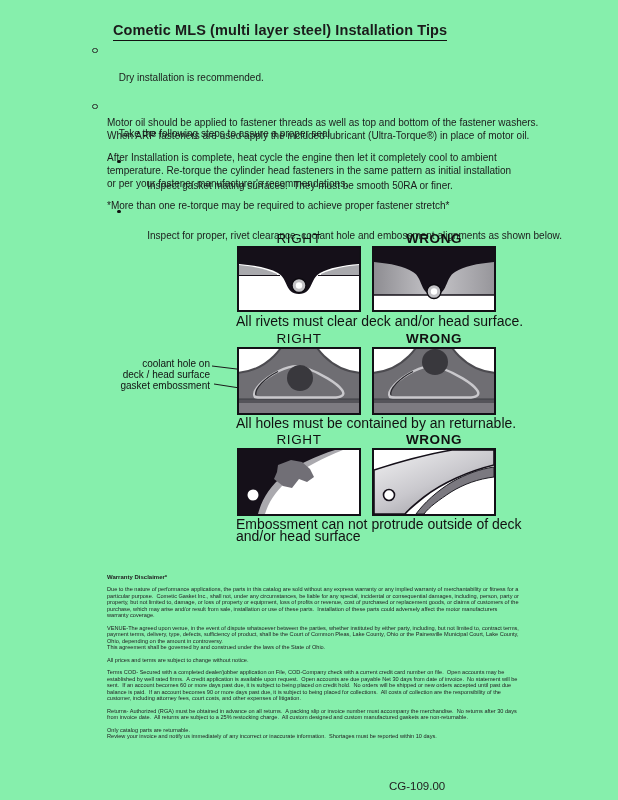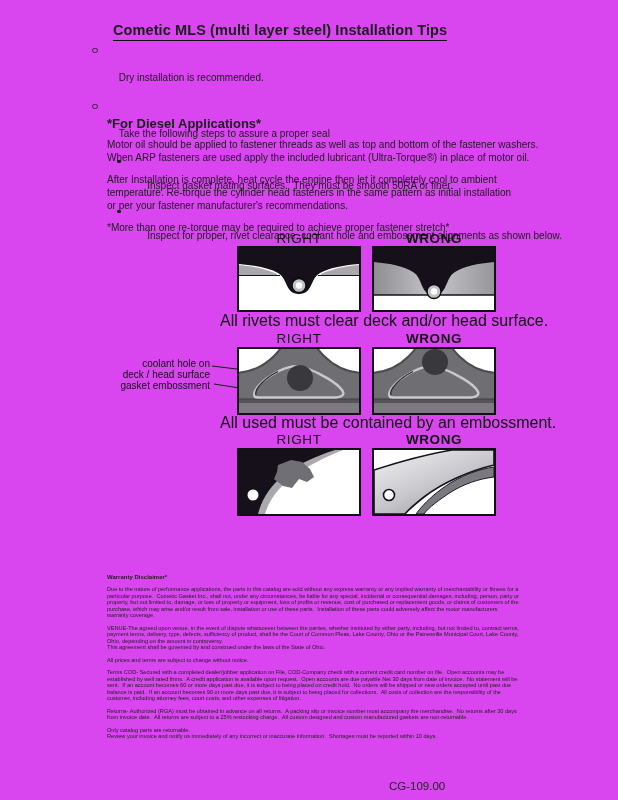--- a/index.html
+++ b/index.html
@@ -1,18 +1,18 @@
 <!DOCTYPE html>
 <html><head>
 <meta charset="utf-8">
 <style>
   html,body { margin:0; padding:0; background:#e8e8e8; }
   .page {
     position:relative; width:618px; height:800px; margin:0 auto;
-    background:#d946ef; overflow:hidden;
+    background:#86efac; overflow:hidden;
     font-family:"Liberation Sans","DejaVu Sans",sans-serif;
     color:#1b1b1b; -webkit-font-smoothing:antialiased;
   }
   
   .title {
     position:absolute; left:113px; top:22px;
     font-size:14.5px; font-weight:bold; letter-spacing:0.1px;
     border-bottom:1.6px solid #111; padding-bottom:2px; display:inline-block;
   }
   .tips { position:absolute; left:92px; top:43px; width:470px; font-size:10px; }
@@ -38,21 +38,21 @@
     font-size:13.5px; letter-spacing:0.6px; color:#111; top:1px;
   }
   .panel {
     position:absolute; width:120px; border:2px solid #121016; background:#fff;
     font-size:0; line-height:0;
   }
   .p-left  { left:237px; }
   .p-right { left:372px; }
   .h-left  { left:237px; }
   .h-right { left:372px;font-weight:bold; }
-  .fig-cap { position:absolute; left:220px; font-size:16px; line-height:12px; white-space:pre-line; color:#111; }
+  .fig-cap { position:absolute; left:236px; font-size:14px; line-height:12px; white-space:pre-line; color:#111; }
   .fig-label {
     position:absolute; text-align:right; font-size:10px; line-height:11px;
     white-space:pre-line; color:#111;
   }
   .leader { position:absolute; left:0; top:0; pointer-events:none; }
   
   .disclaimer { position:absolute; left:107px; top:574px; width:412px; color:#222; }
   .disc-h { font-size:6px; font-weight:bold; margin:0 0 6px 0; }
   .disclaimer p { font-size:5.6px; line-height:6.5px; margin:0 0 6px 0; white-space:pre-wrap; }
   .page-num { position:absolute; left:389px; top:760px; font-size:11.5px; color:#222;margin-top:20px; }
@@ -79,21 +79,20 @@
         <span>Inspect gasket mating surfaces.  They must be smooth 50RA or finer.</span>
       </div>
       <div class="tip-row">
         <span class="dot-mark"></span>
         <span>Inspect for proper, rivet clearance, coolant hole and embossment alignments as shown below.</span>
       </div>
     </div>
   </div>
 
   <div class="diesel">
-    <div class="diesel-h">*For Diesel Applications*</div>
     <p>Motor oil should be applied to fastener threads as well as top and bottom of the fastener washers.
 When ARP fasteners are used apply the included lubricant (Ultra-Torque®) in place of motor oil.</p>
     <p>After Installation is complete, heat cycle the engine then let it completely cool to ambient
 temperature. Re-torque the cylinder head fasteners in the same pattern as initial installation
 or per your fastener manufacturer's recommendations.</p>
     <p class="note">*More than one re-torque may be required to achieve proper fastener stretch*</p>
   </div>
 
   <div class="fig-row" style="top:230px; height:100px;">
     <div class="fig-head h-left">RIGHT</div>
@@ -168,21 +167,21 @@
         <circle cx="126" cy="-34" r="58" fill="#ffffff" stroke="#4c4b50" stroke-width="2"></circle>
         <rect x="0" y="50" width="120" height="4" fill="#55545a"></rect>
         <rect x="0" y="54" width="120" height="10" fill="#7d7b81"></rect>
         <line x1="0" y1="50" x2="120" y2="50" stroke="#3f3e44" stroke-width="1"></line>
         <path d="M16,48 C12,42 24,30 40,22 C50,17 58,15.5 66,18.5 C82,24.5 98,34 103,41 C106,45 104,48 97,48.5 L24,48.5 C19,48.5 17.5,48.4 16,48 Z" fill="none" stroke="#c9c8cc" stroke-width="2.4"></path>
         <path d="M17,46 C15,40 26,29 39,22.5" fill="none" stroke="#2a292e" stroke-width="1.3"></path>
         <circle cx="61" cy="13" r="13" fill="#39383d"></circle>
       </svg>
     </div>
 
-    <div class="fig-cap" style="top:87px;">All used must be contained by an embossment.</div>
+    <div class="fig-cap" style="top:87px;">All holes must be contained by an returnable.</div>
   </div>
 
   <div class="fig-row" style="top:431px; height:112px;">
     <div class="fig-head h-left">RIGHT</div>
     <div class="fig-head h-right">WRONG</div>
 
     <div class="panel p-left" style="top:17px;">
       <svg width="120" height="64" viewBox="0 0 120 64">
         <rect width="120" height="64" fill="#ffffff"></rect>
         <path d="M0,0 H104 C84,8 66,17 52,28 C38,39 30,51 26,64 H0 Z" fill="#aaa9ae"></path>
@@ -201,20 +200,22 @@
               <stop offset="1" stop-color="#98979d"></stop>
           </linearGradient>
         </defs>
         <rect width="120" height="64" fill="#ffffff"></rect>
         <path d="M0,20 C28,11 54,4 78,0 H120 V15 C95,21 68,33 50,47 C40,55 34,60 31,64 H0 Z" fill="url(#g3)" stroke="#151019" stroke-width="1.6"></path>
         <path d="M42,64 C50,53 63,41 78,32 C92,24 106,19 120,17 V27 C104,29 90,34 77,42 C65,50 55,57 50,64 Z" fill="#7b7980" stroke="#1d1c22" stroke-width="1"></path>
         <circle cx="15" cy="45" r="5.5" fill="#ffffff" stroke="#151019" stroke-width="1.6"></circle>
       </svg>
     </div>
 
+    <div class="fig-cap" style="top:87px;">Embossment can not protrude outside of deck
+and/or head surface</div>
   </div>
 
   <div class="disclaimer">
     <div class="disc-h">Warranty Disclaimer*</div>
     <p>Due to the nature of performance applications, the parts in this catalog are sold without any express warranty or any implied warranty of merchantability or fitness for a particular purpose.  Cometic Gasket Inc., shall not, under any circumstances, be liable for any special, incidental or consequential damages, including, person, party or property, but not limited to, damage, or loss of property or equipment, loss of profits or revenue, cost of purchased or replacement goods, or claims of customers of the purchase, which may arise and/or result from sale, installation or use of these parts.  Installation of these parts could adversely affect the motor manufacturers warranty coverage.</p>
     <p>VENUE-The agreed upon venue, in the event of dispute whatsoever between the parties, whether instituted by either party, including, but not limited to, contract terms, payment terms, delivery, type, defects, sufficiency of product, shall be the Court of Common Pleas, Lake County, Ohio or the Painesville Municipal Court, Lake County, Ohio, depending on the amount in controversy.
 This agreement shall be governed by and construed under the laws of the State of Ohio.</p>
     <p>All prices and terms are subject to change without notice.</p>
     <p>Terms COD- Secured with a completed dealer/jobber application on File, COD-Company check with a current credit card number on file.  Open accounts may be established by well rated firms.  A credit application is available upon request.  Open accounts are due payable Net 30 days from date of invoice.  No statement will be sent.  If an account becomes 60 or more days past due, it is subject to being placed on credit hold.  No orders will be shipped or new orders accepted until past due balance is paid.  If an account becomes 90 or more days past due, it is subject to being placed for collections.  All costs of collection are the responsibility of the customer, including attorney fees, court costs, and other expenses of litigation.</p>
     <p>Returns- Authorized (RGA) must be obtained in advance on all returns.  A packing slip or invoice number must accompany the merchandise.  No returns after 30 days from invoice date.  All returns are subject to a 25% restocking charge.  All custom designed and custom manufactured gaskets are non-returnable.</p>

